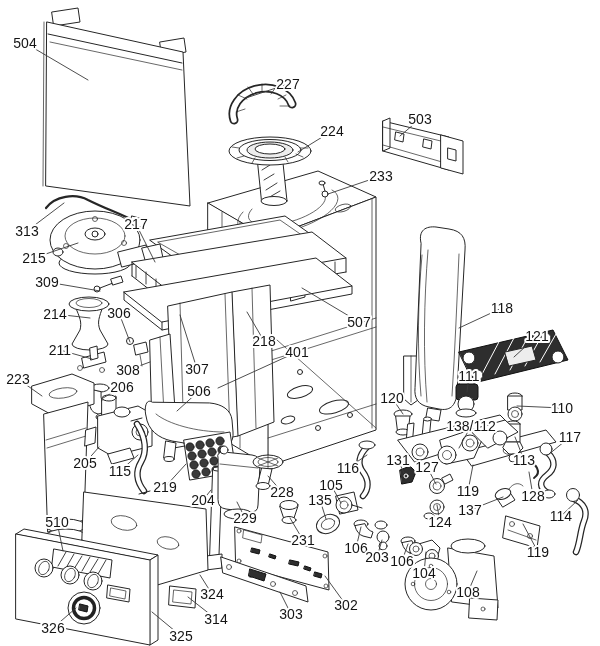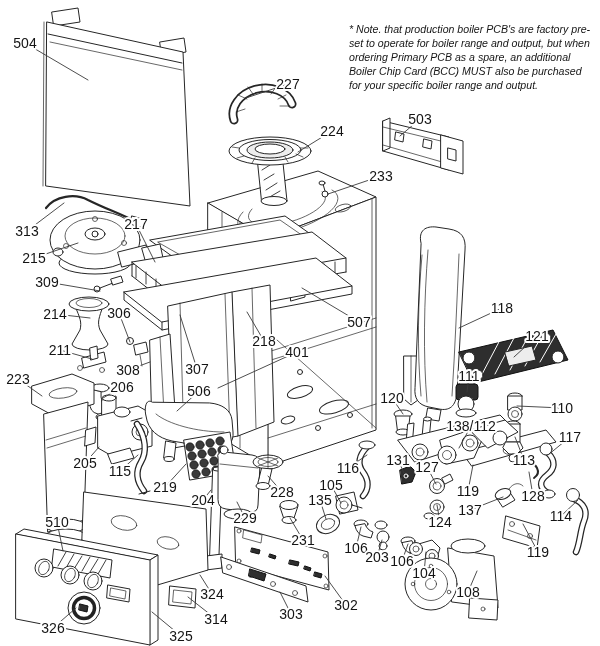--- a/index.html
+++ b/index.html
@@ -550,14 +550,13 @@
         <text x="346" y="605" class="callout" text-anchor="middle" dominant-baseline="central">302</text>
         <text x="291" y="614" class="callout" text-anchor="middle" dominant-baseline="central">303</text>
         <text x="212" y="594" class="callout" text-anchor="middle" dominant-baseline="central">324</text>
         <text x="216" y="619" class="callout" text-anchor="middle" dominant-baseline="central">314</text>
         <text x="53" y="628" class="callout" text-anchor="middle" dominant-baseline="central">326</text>
         <text x="181" y="636" class="callout" text-anchor="middle" dominant-baseline="central">325</text>
         <text x="57" y="522" class="callout" text-anchor="middle" dominant-baseline="central">510</text>
       </g>
 </svg>
 
-<div class="note">* Note. that production boiler PCB's are factory pre-set to operate for boiler range and output, but when ordering Primary PCB as a spare, an additional Boiler Chip Card (BCC) MUST also be purchased for your specific boiler range and output.</div>
 </div>
 
 </body></html>

